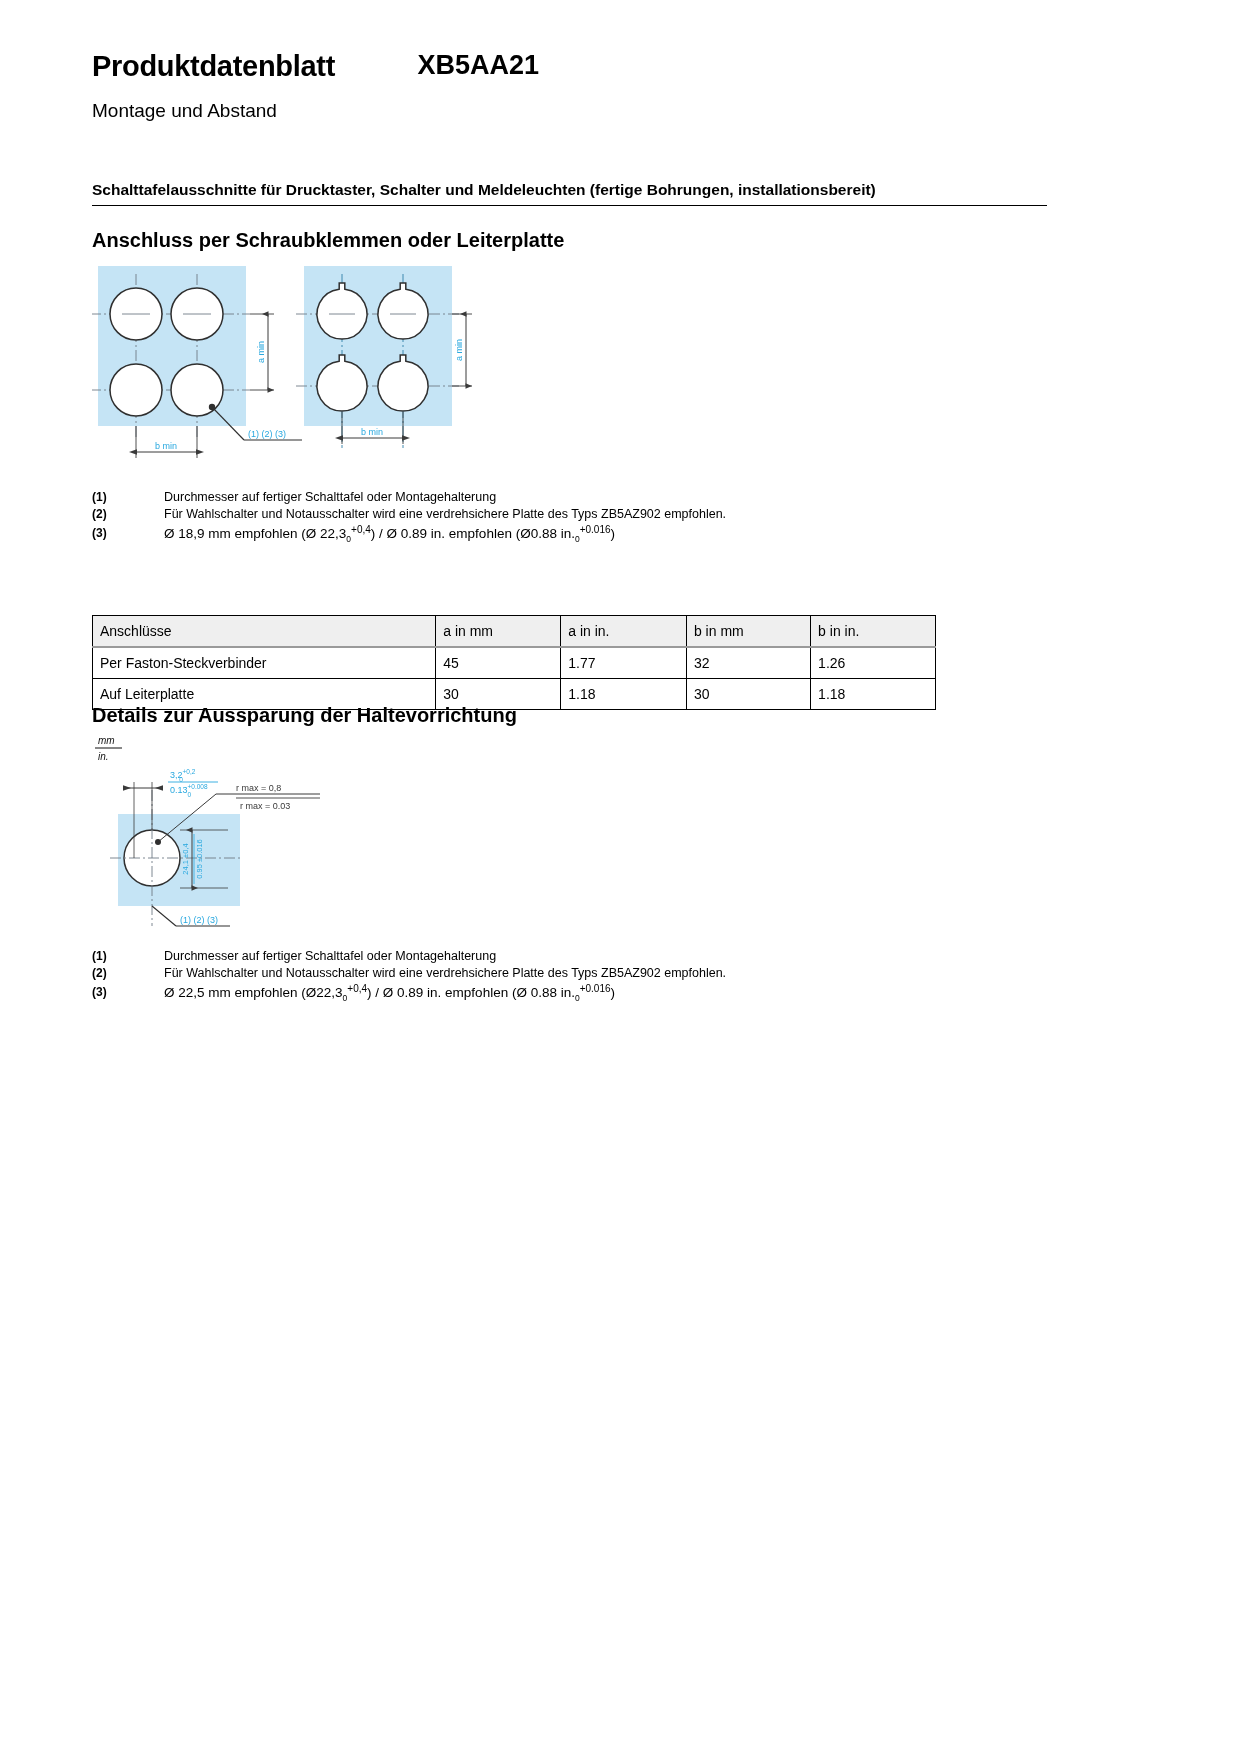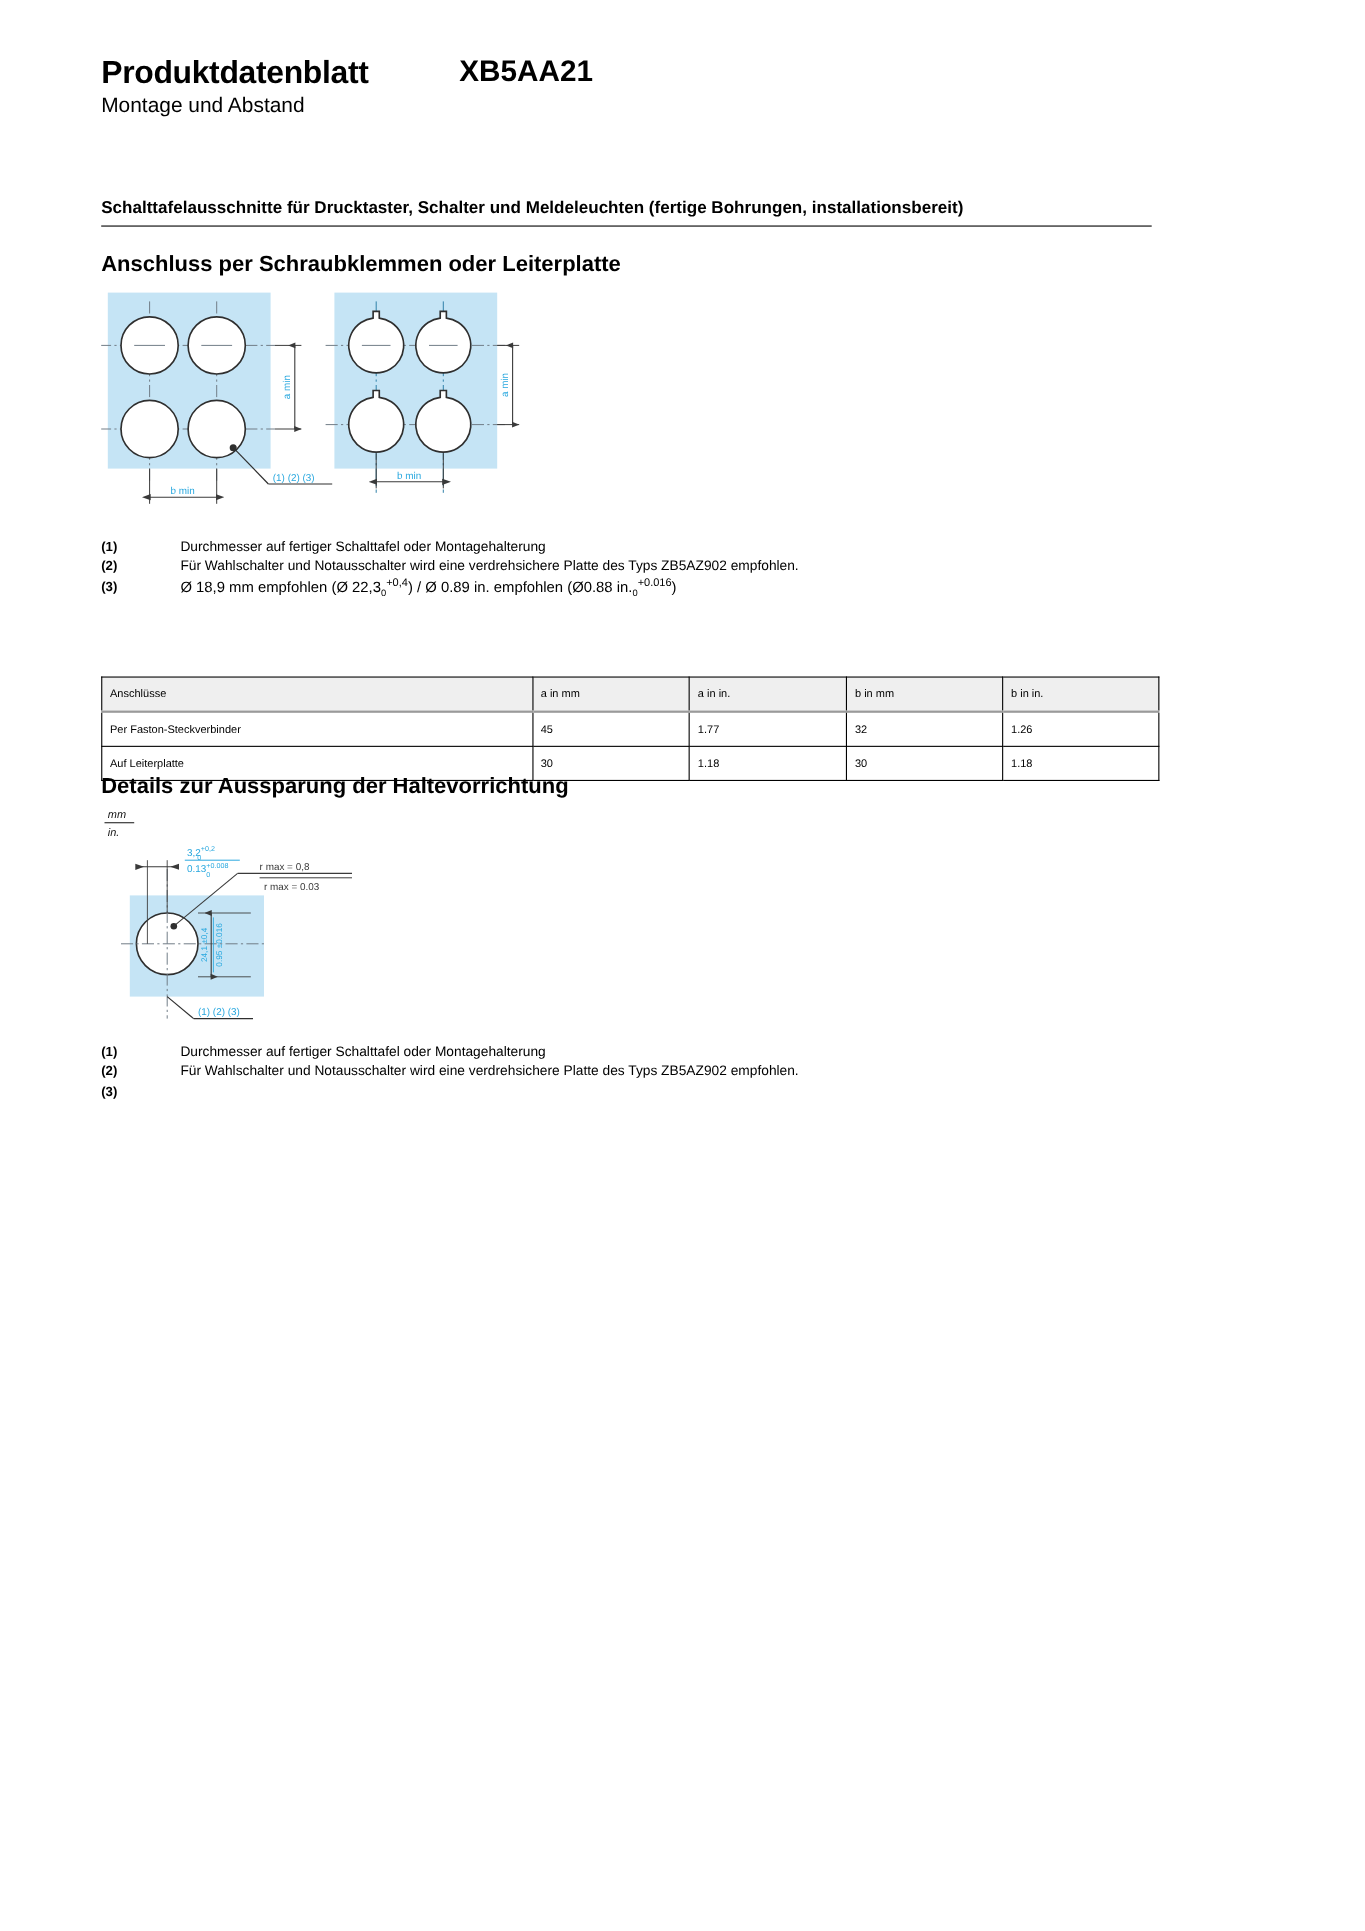--- a/index.html
+++ b/index.html
@@ -41,21 +41,21 @@
   .doc-ref {
     font-size: 27px;
     font-weight: bold;
     display: inline-block;
     vertical-align: top;
     margin-left: 78px;
   }
   .doc-subtitle {
     font-size: 19px;
     font-weight: normal;
-    margin-top: 3px;
+    margin-top: 17px;
   }
 
   
   .section-main {
     position: absolute;
     left: 92px;
     top: 155px;
     width: 955px;
   }
   .section-main .txt {
@@ -131,23 +131,23 @@
     font-size: 8.5px;
     vertical-align: sub;
     line-height: 0;
   }
 
   
   .spec-table {
     position: absolute;
     left: 92px;
     top: 615px;
-    width: 962px;
+    width: 844px;
     border-collapse: collapse;
-    font-size: 10px;
+    font-size: 14px;
   }
   .spec-table th,
   .spec-table td {
     border: 1.3px solid #000;
     padding: 6px 7px;
     text-align: left;
     font-weight: normal;
     height: 18px;
     vertical-align: middle;
   }
@@ -378,16 +378,17 @@
     <div class="note-row">
       <span class="note-key">(1)</span>
       <span class="note-text">Durchmesser auf fertiger Schalttafel oder Montagehalterung</span>
     </div>
     <div class="note-row">
       <span class="note-key">(2)</span>
       <span class="note-text">Für Wahlschalter und Notausschalter wird eine verdrehsichere Platte des Typs ZB5AZ902 empfohlen.</span>
     </div>
     <div class="note-row big">
       <span class="note-key">(3)</span>
+      <span class="note-text"><span>Ø 22,5 mm empfohlen (Ø22,3</span><sub class="tol">0</sub><sup class="tol">+0,4</sup><span>) / Ø 0.89 in. empfohlen (Ø 0.88 in.</span><sub class="tol">0</sub><sup class="tol">+0.016</sup><span>)</span></span>
     </div>
   </div>
 
 </div>
 
 </body></html>

